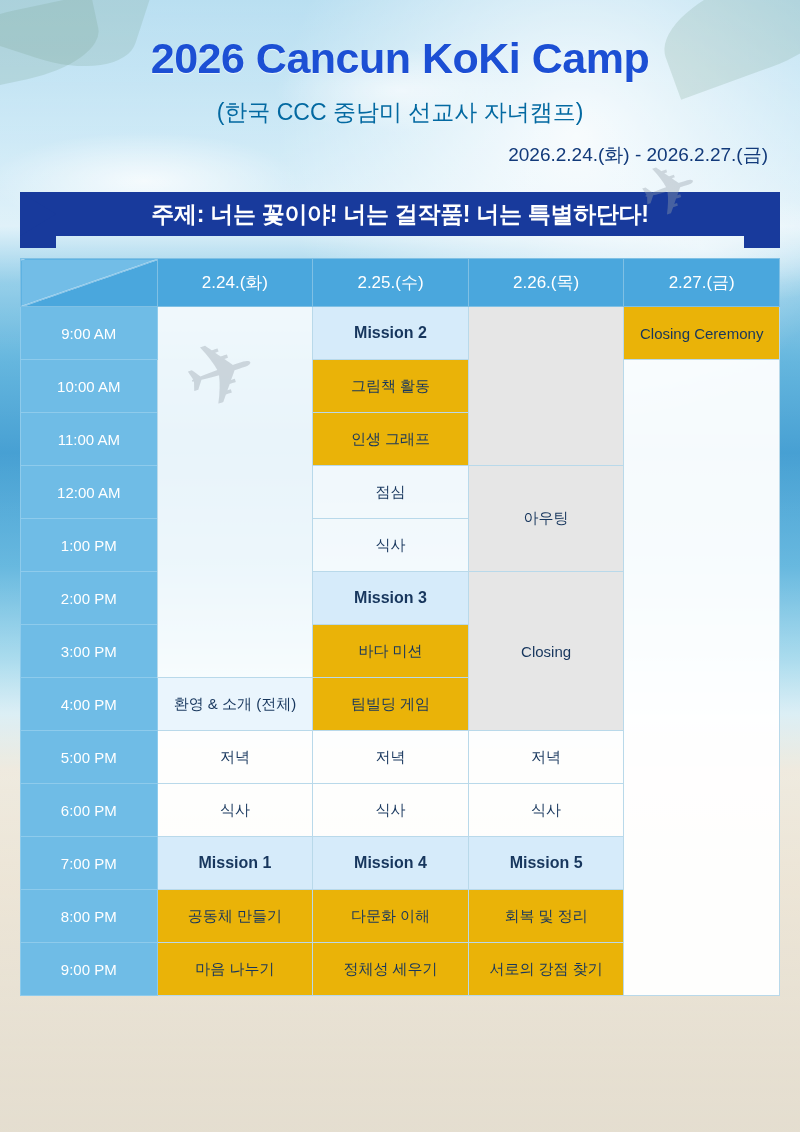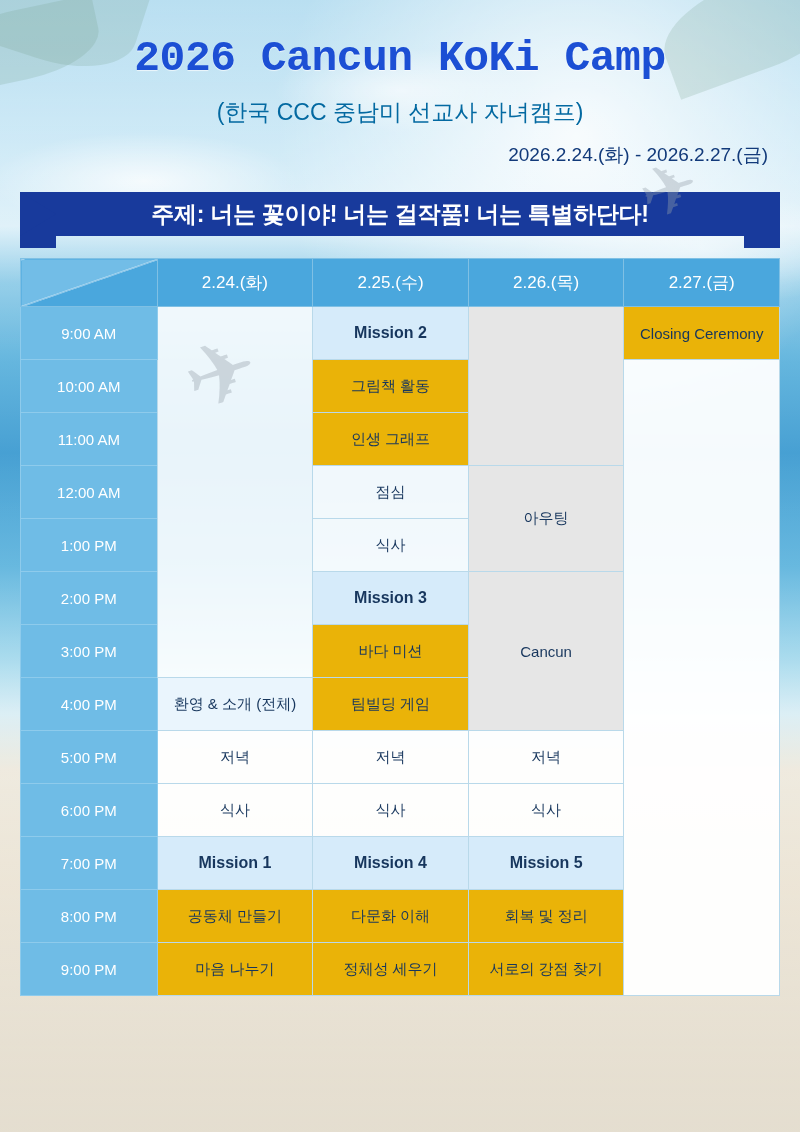--- a/index.html
+++ b/index.html
@@ -61,21 +61,20 @@
     position: relative;
     padding-top: 34px;
     text-align: center;
   }
   #title {
     font-size: 43px;
     font-weight: bold;
     color: #1c4fd4;
     letter-spacing: -0.5px;
     text-shadow: 0 1px 1px rgba(255,255,255,0.7);
-    font-family: Liberation Mono, monospace;
   }
   #subtitle {
     margin-top: 14px;
     font-size: 23px;
     color: #0369a1;
   }
   #daterange {
     margin-top: 14px;
     padding-right: 32px;
     text-align: right;
@@ -244,21 +243,21 @@
       </tr>
 
       <tr>
         <td class="time">1:00 PM</td>
         <td class="cell">식사</td>
       </tr>
 
       <tr>
         <td class="time">2:00 PM</td>
         <td class="mission">Mission 3</td>
-        <td class="shade" rowspan="3">Cancun</td>
+        <td class="shade" rowspan="3">Closing</td>
       </tr>
 
       <tr>
         <td class="time">3:00 PM</td>
         <td class="lightblue">바다 미션</td>
       </tr>
 
       <tr>
         <td class="time">4:00 PM</td>
         <td class="paleblue">환영 &amp; 소개 (전체)</td>

